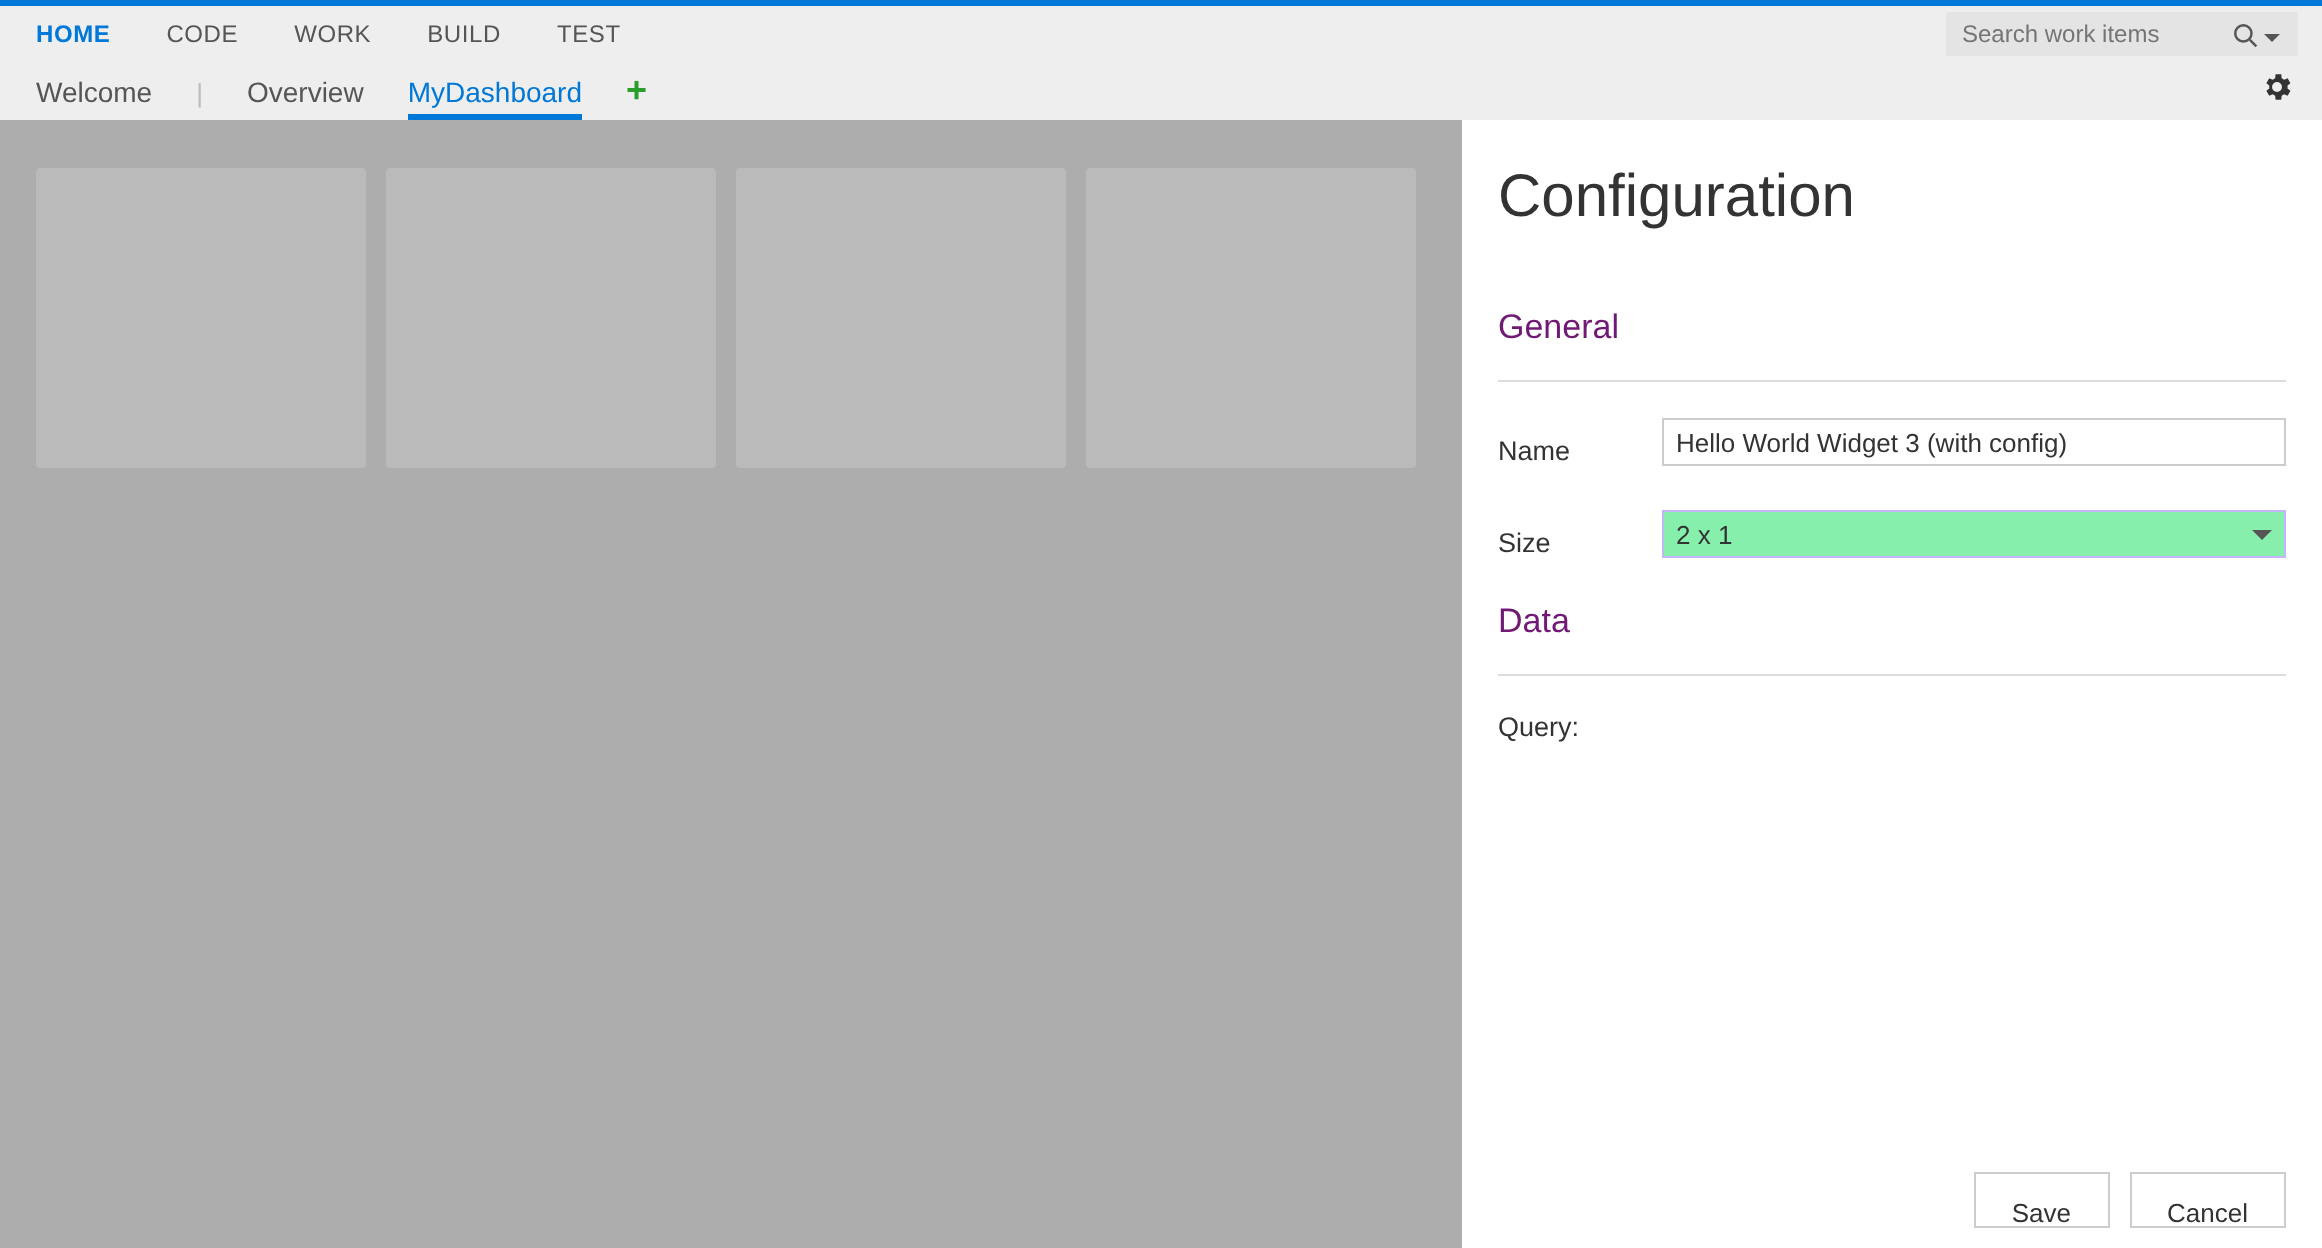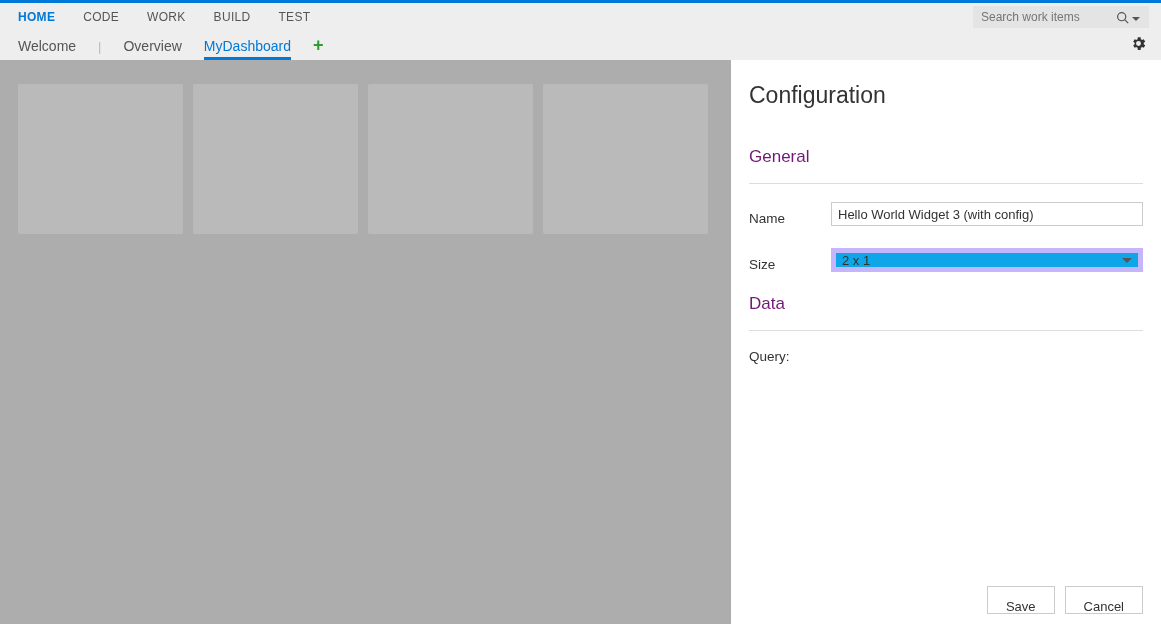--- a/index.html
+++ b/index.html
@@ -22,26 +22,26 @@
   .gear{position:absolute;right:14px;bottom:5px;cursor:pointer;color:#333;}
   .gear svg{width:17px;height:17px;}
   .main{display:flex;height:564px;}
   .canvas{width:731px;height:564px;background:#adadad;position:relative;padding:24px 18px;}
   .placeholders{display:flex;gap:10px;}
   .ph{width:165px;height:150px;background:#bababa;border-radius:2px;}
   .widget{position:absolute;left:176px;top:256px;width:379px;height:185px;background:#fff;box-shadow:0 5px 18px rgba(0,0,0,0.35);padding:22px 22px 16px 22px;}
   .widget h2{font-weight:400;font-size:20px;color:#333;margin-bottom:12px;}
   .widget ul{list-style:disc;padding-left:24px;font-size:14.5px;color:#333;line-height:1.45;}
   .panel{width:430px;height:564px;padding:22px 18px 0 18px;position:relative;background:#fff;}
-  .panel h1{font-size:23px;font-weight:400;color:#333;margin-bottom:38px;}
+  .panel h1{font-size:30px;font-weight:400;color:#333;margin-bottom:38px;}
   .sect-hdr{font-size:17px;color:#701a75;font-weight:400;border-bottom:1px solid #ddd;padding-bottom:16px;margin-bottom:18px;}
   .row{display:flex;align-items:flex-end;margin-bottom:22px;}
   .row label{width:82px;font-size:13.5px;color:#333;}
   .row input[type=text]{flex:1;height:24px;border:1px solid #ccc;padding:0 6px;font-size:13px;color:#333;outline:none;}
-  .row .select{flex:1;height:24px;border:5px solid #c4b5fd;padding:0 6px;font-size:13px;color:#333;display:flex;align-items:center;justify-content:space-between;cursor:pointer;background:#0ea5e9;}
+  .row .select{flex:1;height:24px;border:1px solid #c4b5fd;padding:0 6px;font-size:13px;color:#333;display:flex;align-items:center;justify-content:space-between;cursor:pointer;background:#86efac;}
   .row .select .arr{border-left:5px solid transparent;border-right:5px solid transparent;border-top:5px solid #555;}
   .qrow{display:flex;align-items:flex-end;margin-top:14px;gap:16px;}
   .qrow label{font-size:13.5px;margin-right:4px;}
   .qrow select{height:22px;border:1px solid #888;font-size:13px;padding:0 2px;background:#fff;}
   .footer{position:absolute;bottom:10px;right:18px;display:flex;gap:10px;}
   .footer button{height:28px;padding:12px 18px;background:#fff;border:1px solid #ccc;font-size:13px;color:#333;cursor:pointer;}
 </style>
 </head>
 <body>
 

